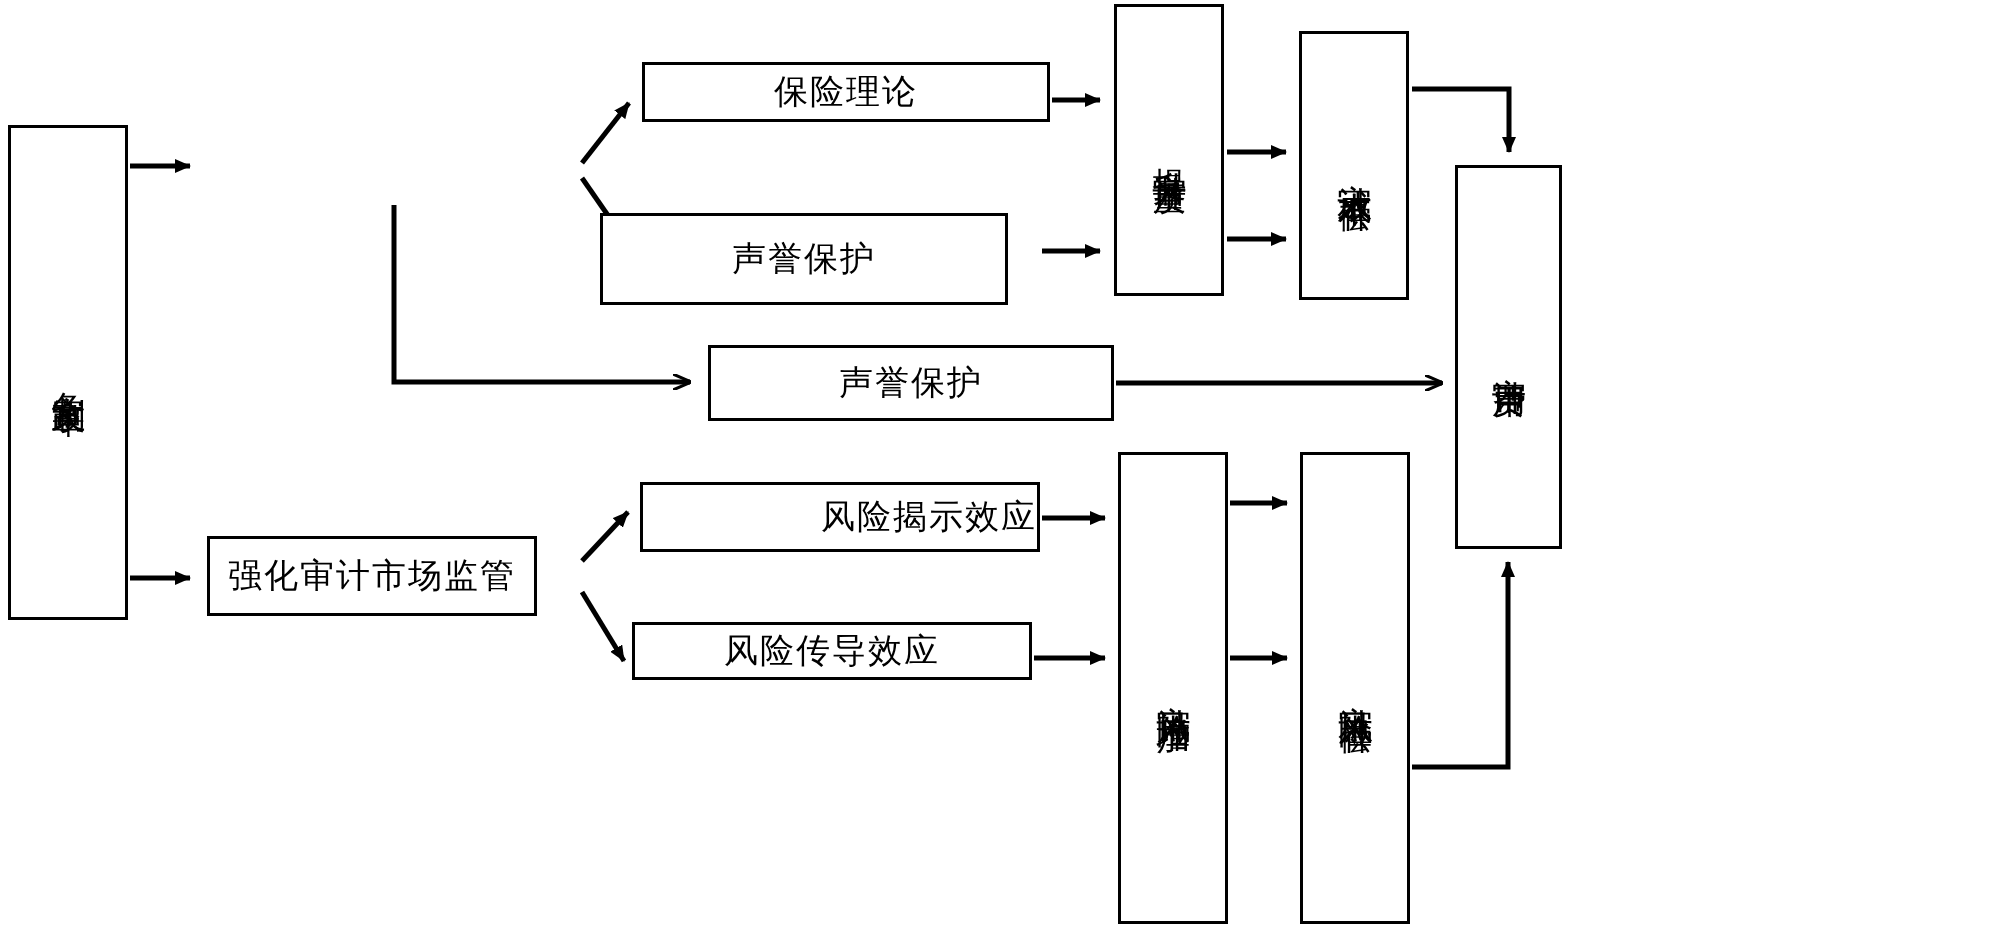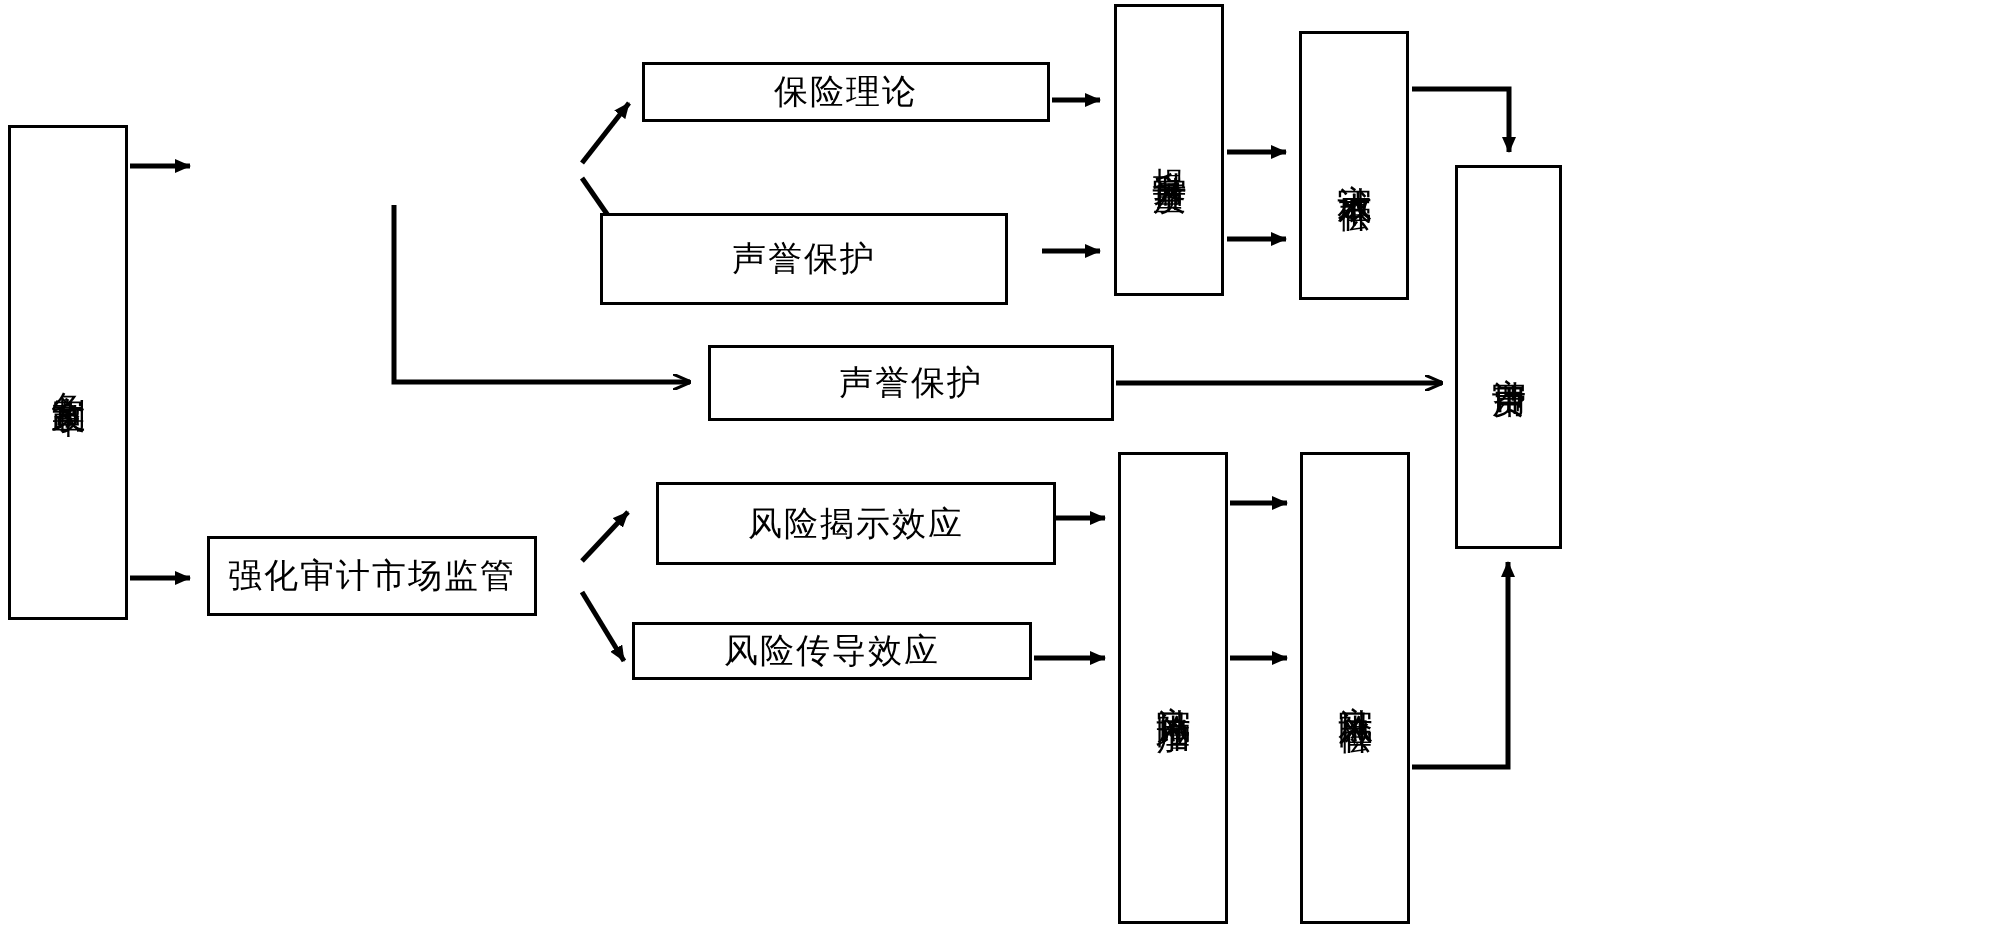--- a/index.html
+++ b/index.html
@@ -96,21 +96,21 @@
   </div>
 
   <div class="nodebox" style="left:708px;top:345px;width:406px;height:76px;">
     <span class="lbl-h">声誉保护</span>
   </div>
 
   <div class="nodebox" style="left:207px;top:536px;width:330px;height:80px;">
     <span class="lbl-h">强化审计市场监管</span>
   </div>
 
-  <div class="nodebox" style="left:656px;top:482px;width:400px;height:83px;">
+  <div class="nodebox" style="left:640px;top:482px;width:400px;height:70px;justify-content:flex-end;">
     <span class="lbl-h">风险揭示效应</span>
   </div>
 
   <div class="nodebox" style="left:632px;top:622px;width:400px;height:58px;">
     <span class="lbl-h">风险传导效应</span>
   </div>
 
   <div class="nodebox" style="left:1118px;top:452px;width:110px;height:472px;">
     <span class="lbl-v">审计风险增加</span>
   </div>

